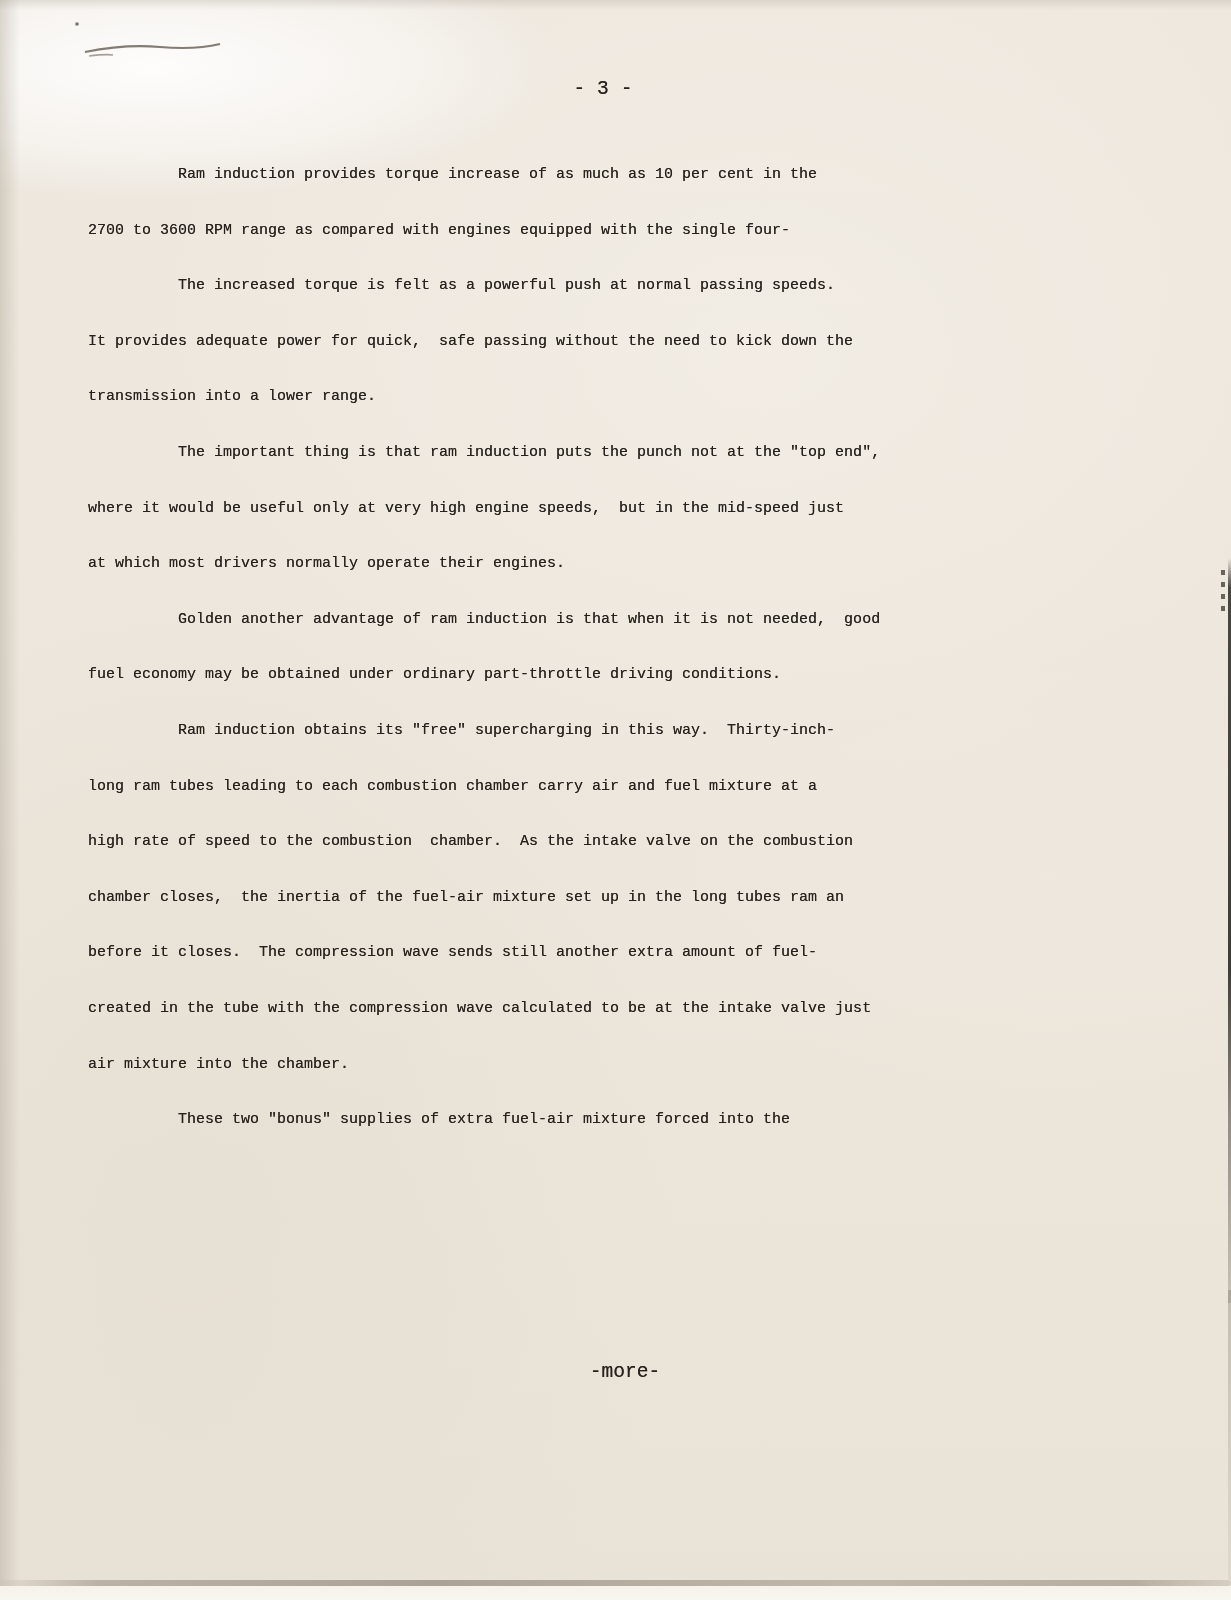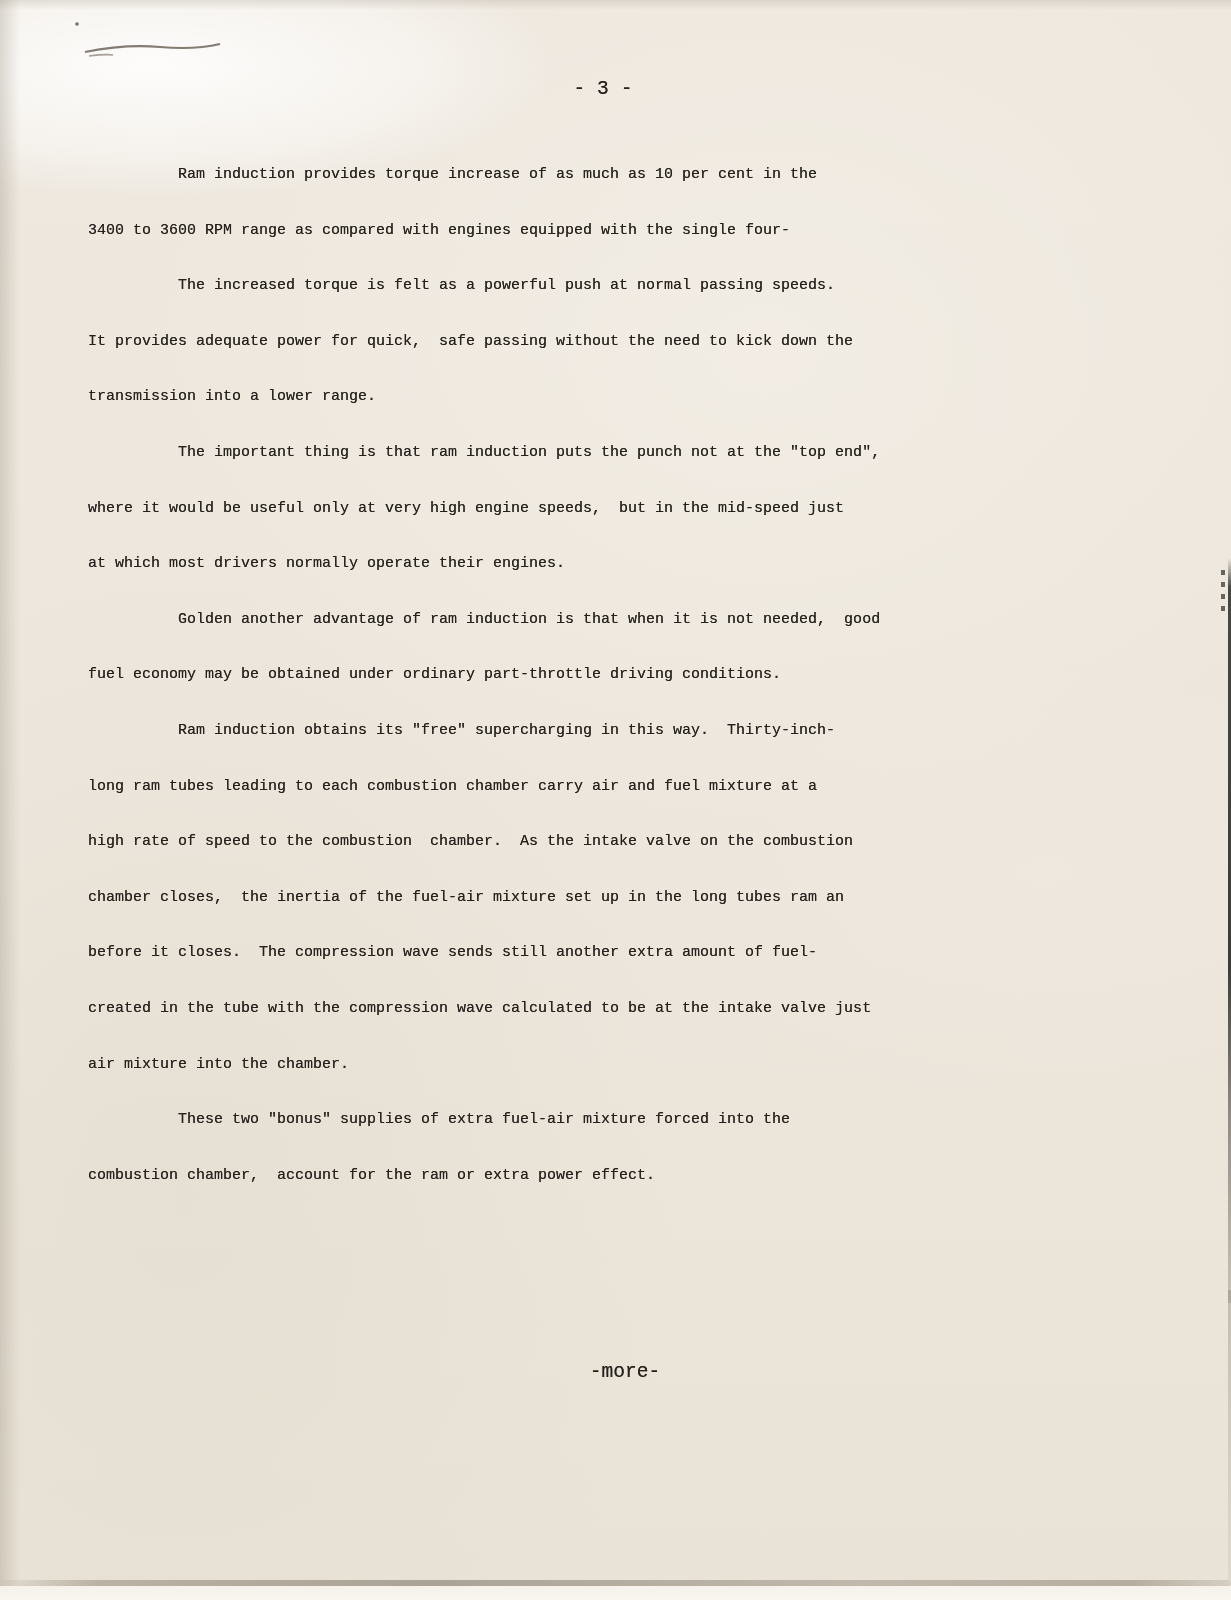--- a/index.html
+++ b/index.html
@@ -99,38 +99,37 @@
   <svg class="scratch" width="220" height="70" viewBox="0 0 220 70">
     <path d="M30 42 Q70 34 105 37 Q140 40 165 34" fill="none" stroke="#5a5247" stroke-width="2.2" opacity="0.75"></path>
     <path d="M34 46 Q50 44 58 45" fill="none" stroke="#6b6458" stroke-width="1.6" opacity="0.6"></path>
     <circle cx="22" cy="14" r="1.8" fill="#55504a" opacity="0.8"></circle>
   </svg>
 
   <div class="page-number">- 3 -</div>
 
   <div class="body-text">
     <div class="line">          Ram induction provides torque increase of as much as 10 per cent in the</div>
-    <div class="line">3400 to 3600 RPM range as compared with engines equipped with the single four-</div>
+    <div class="line">2700 to 3600 RPM range as compared with engines equipped with the single four-</div>
     <div class="line">          The increased torque is felt as a powerful push at normal passing speeds.</div>
     <div class="line">It provides adequate power for quick,  safe passing without the need to kick down the</div>
     <div class="line">transmission into a lower range.</div>
     <div class="line">          The important thing is that ram induction puts the punch not at the "top end",</div>
     <div class="line">where it would be useful only at very high engine speeds,  but in the mid-speed just</div>
     <div class="line">at which most drivers normally operate their engines.</div>
     <div class="line">          Golden another advantage of ram induction is that when it is not needed,  good</div>
     <div class="line">fuel economy may be obtained under ordinary part-throttle driving conditions.</div>
     <div class="line">          Ram induction obtains its "free" supercharging in this way.  Thirty-inch-</div>
     <div class="line">long ram tubes leading to each combustion chamber carry air and fuel mixture at a</div>
     <div class="line">high rate of speed to the combustion  chamber.  As the intake valve on the combustion</div>
     <div class="line">chamber closes,  the inertia of the fuel-air mixture set up in the long tubes ram an</div>
     <div class="line">before it closes.  The compression wave sends still another extra amount of fuel-</div>
     <div class="line">created in the tube with the compression wave calculated to be at the intake valve just</div>
     <div class="line">air mixture into the chamber.</div>
     <div class="line">          These two "bonus" supplies of extra fuel-air mixture forced into the</div>
-    <div class="line">combustion chamber,  account for the ram or extra power effect.</div>
   </div>
 
   <div class="footer">-more-</div>
 
   <div class="edge-top"></div>
   <div class="edge-left"></div>
   <div class="edge-right"></div>
   <div class="edge-right-soft"></div>
   <div class="edge-dashes"></div>
   <div class="edge-bottom-line"></div>

